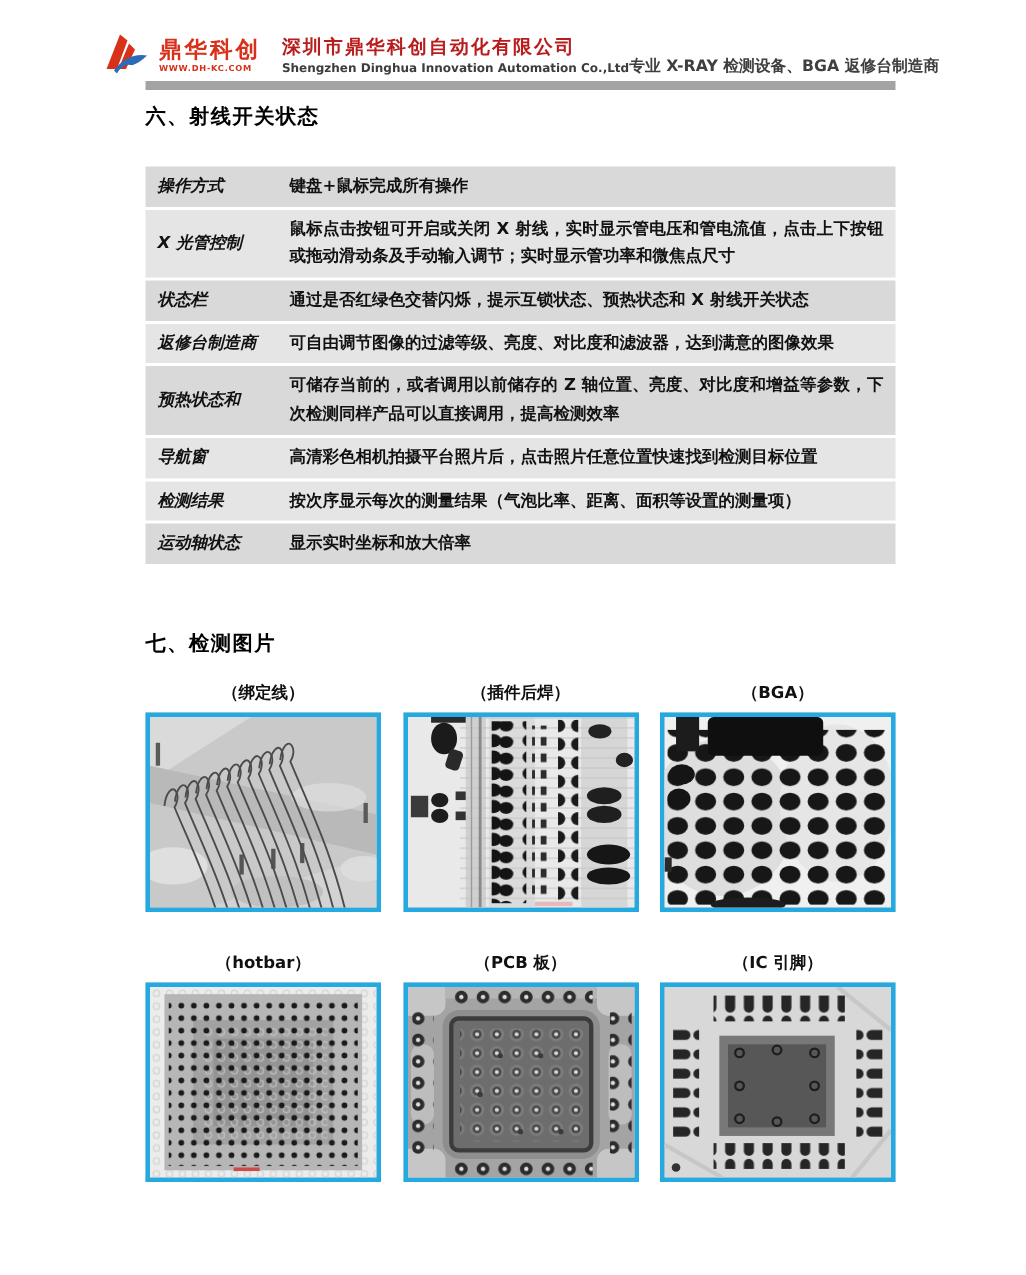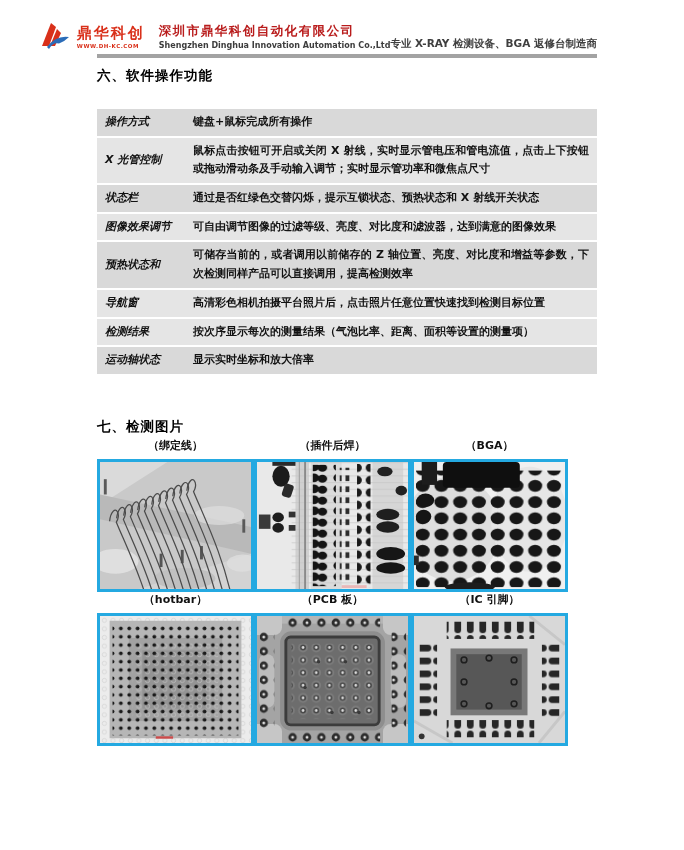--- a/index.html
+++ b/index.html
@@ -6,22 +6,22 @@
   html,body { background:#ffffff; }
   .page {
     position:relative; width:684px; height:850px; background:#ffffff;
     font-family:"DejaVu Sans","Liberation Sans",sans-serif; color:#1a1a1a;
     overflow:hidden;
   }
   .content { width:500px; margin-left:97px; }
 
   
   .header {
-    display:flex; justify-content:flex-end; align-items:flex-end;
-    padding-top:20px; border-bottom:4px solid #a3a3a3; padding-bottom:2px;
+    display:flex; justify-content:center; align-items:flex-end;
+    padding-top:20px; border-bottom:6px solid #a3a3a3; padding-bottom:2px;
   }
   .header-left { display:flex; align-items:center; gap:6px; }
   .logo-mark { width:32px; height:32px; flex:none; }
   .brand-block { margin-right:8px; }
   .brand-cn { color:#d9301a; font-weight:bold; font-size:15px; letter-spacing:2px; white-space:nowrap; }
   .brand-url { color:#d9301a; font-size:5.5px; font-weight:bold; letter-spacing:.5px; }
   .company-cn { font-size:12.5px; font-weight:bold; color:#b91c1c; letter-spacing:1.5px; white-space:nowrap; }
   .company-en { font-size:8px; font-weight:bold; color:#3d3d3d; margin-top:1px; white-space:nowrap; }
   .tagline { font-size:10.5px; font-weight:bold; color:#3f3f3f; white-space:nowrap; padding-bottom:1px; }
 
@@ -31,21 +31,21 @@
   
   .feature-table { margin-top:24px; }
   .frow { display:flex; margin-bottom:2px; font-size:11px; font-weight:600; color:#121212; line-height:1.7; }
   .frow.gray { background:#d9d9d9; }
   .frow.blue { background:#e5e5e5; }
   .cell-label { flex:none; width:92px; padding:4px 2px 4px 8px; display:flex; align-items:center;font-style:italic; }
   .cell-desc  { flex:1; padding:4px 8px 4px 4px; display:flex; align-items:center; text-align:justify; }
 
   
   .figures-title { margin-top:44px; }
-  .figures { display:flex; flex-wrap:wrap; margin-top:2px; }
+  .figures { display:flex; flex-wrap:wrap; justify-content:space-between; row-gap:26px; margin-top:16px; }
   .figure { width:157px; }
   .flabel { font-size:11px; font-weight:600; color:#111; text-align:center; margin-bottom:6px; white-space:nowrap; }
   .frame { width:157px; height:133px; border:3px solid #24a9e1; background:#cfcfcf; }
   .frame svg { display:block; width:100%; height:100%; }
 </style>
 </head>
 <body>
 
 <div class="page">
   <div class="content">
@@ -62,37 +62,37 @@
           <div class="brand-url">WWW.DH-KC.COM</div>
         </div>
         <div class="company-block">
           <div class="company-cn">深圳市鼎华科创自动化有限公司</div>
           <div class="company-en">Shengzhen Dinghua Innovation Automation Co.,Ltd</div>
         </div>
       </div>
       <div class="tagline">专业 X-RAY 检测设备、BGA 返修台制造商</div>
     </div>
 
-    <div class="section-title">六、软件操作功能</div>
+    <div class="section-title">六、射线开关状态</div>
 
     <div class="feature-table">
       <div class="frow gray">
         <div class="cell-label">操作方式</div>
         <div class="cell-desc">键盘+鼠标完成所有操作</div>
       </div>
       <div class="frow blue">
         <div class="cell-label">X 光管控制</div>
         <div class="cell-desc">鼠标点击按钮可开启或关闭 X 射线，实时显示管电压和管电流值，点击上下按钮或拖动滑动条及手动输入调节；实时显示管功率和微焦点尺寸</div>
       </div>
       <div class="frow gray">
         <div class="cell-label">状态栏</div>
         <div class="cell-desc">通过是否红绿色交替闪烁，提示互锁状态、预热状态和 X 射线开关状态</div>
       </div>
       <div class="frow blue">
-        <div class="cell-label">图像效果调节</div>
+        <div class="cell-label">返修台制造商</div>
         <div class="cell-desc">可自由调节图像的过滤等级、亮度、对比度和滤波器，达到满意的图像效果</div>
       </div>
       <div class="frow gray">
         <div class="cell-label">预热状态和</div>
         <div class="cell-desc">可储存当前的，或者调用以前储存的 Z 轴位置、亮度、对比度和增益等参数，下次检测同样产品可以直接调用，提高检测效率</div>
       </div>
       <div class="frow blue">
         <div class="cell-label">导航窗</div>
         <div class="cell-desc">高清彩色相机拍摄平台照片后，点击照片任意位置快速找到检测目标位置</div>
       </div>

